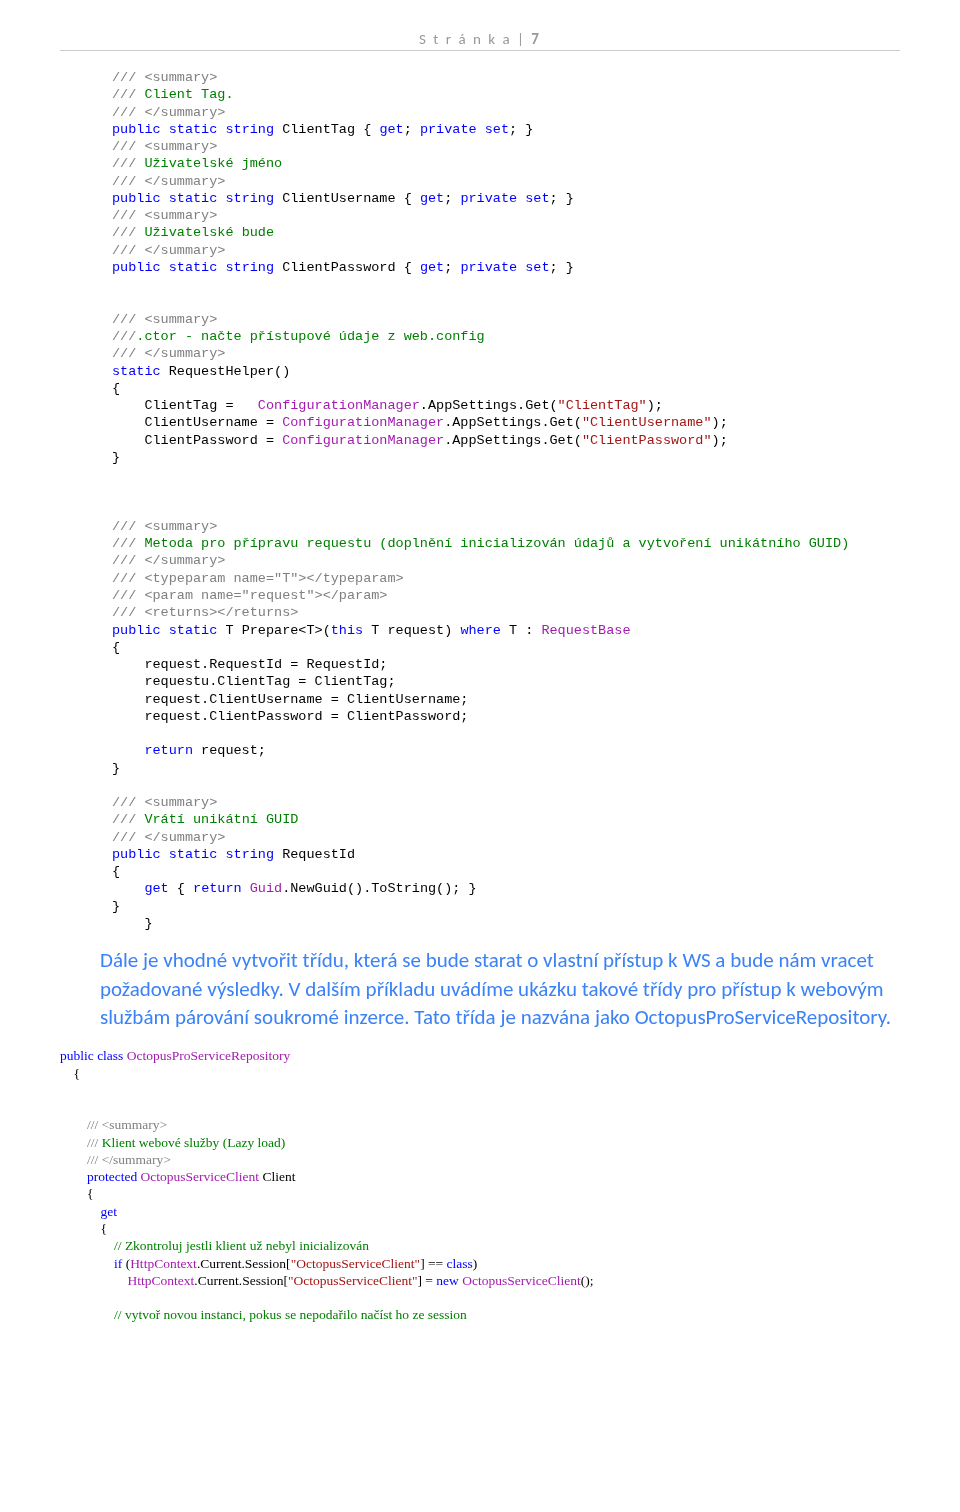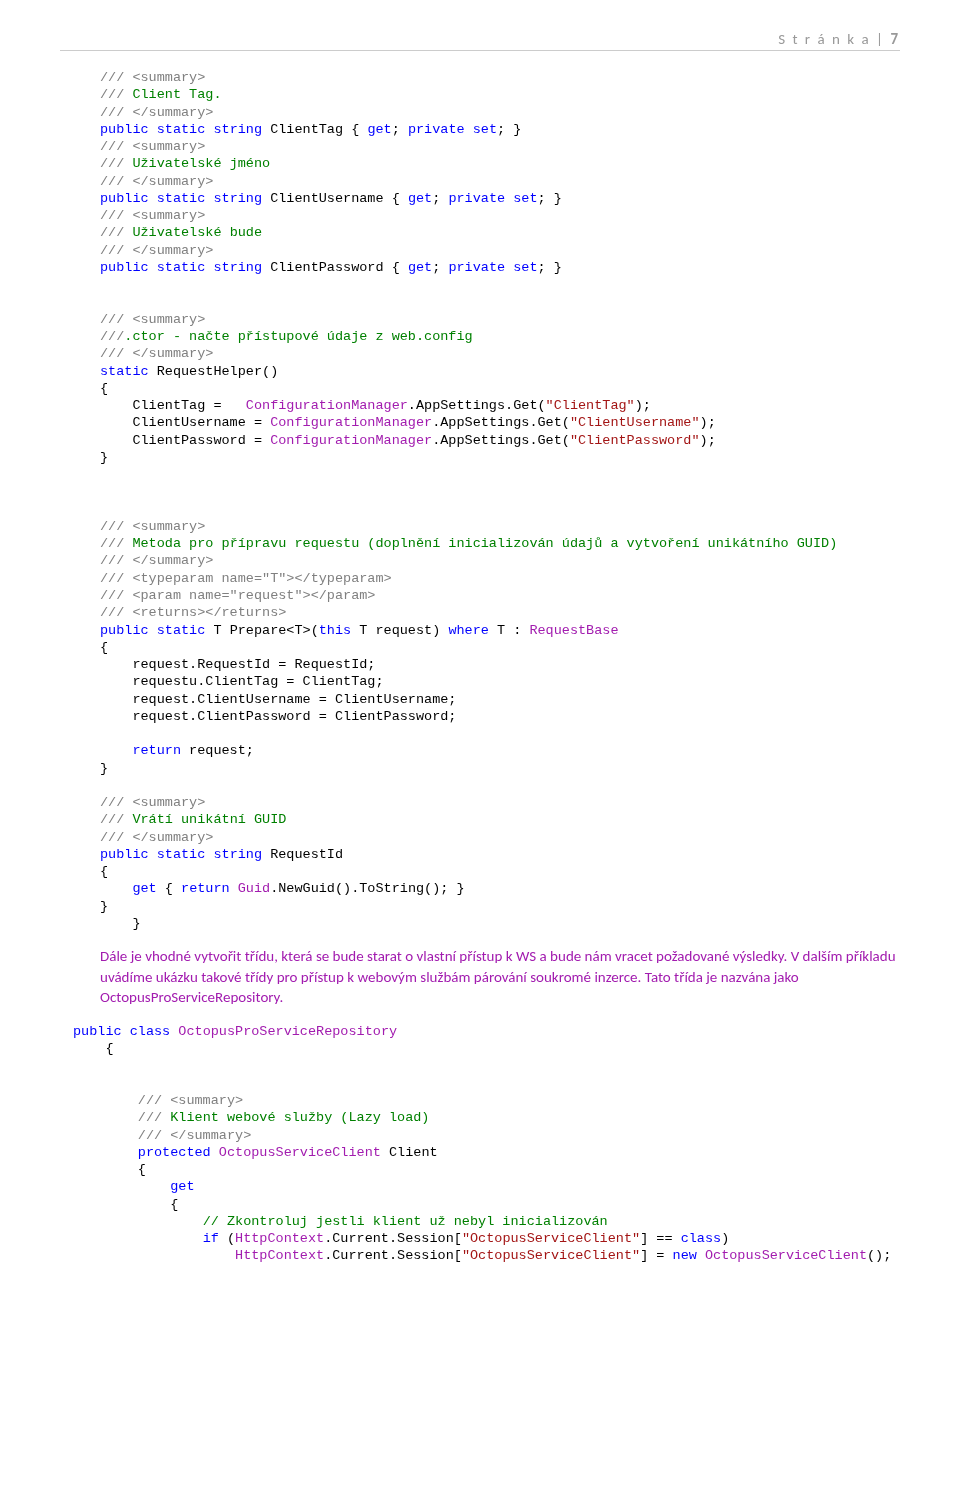--- a/index.html
+++ b/index.html
@@ -9,21 +9,21 @@
     font-family: "Segoe UI", Calibri, sans-serif;
   }
   .page {
     width: 960px;
     margin: 0 auto;
     padding: 30px 60px 40px 60px;
     box-sizing: border-box;
     position: relative;
   }
   .header-line {
-    text-align: right;
+    text-align: center;
     color: #999;
     letter-spacing: 2px;
     font-size: 15px;
     margin-bottom: 2px;
   }
   .header-line .pagenum {
     color: #999;
     font-weight: bold;
   }
   .hr {
@@ -39,27 +39,27 @@
     white-space: pre;
     color: #000;
   }
   .c-gray { color: #808080; }
   .c-green { color: #008000; }
   .c-blue { color: #0000ff; }
   .c-teal { color: #a21caf; }
   .c-red  { color: #a31515; }
   .body-text {
     font-family: Calibri, "Segoe UI", sans-serif;
-    font-size: 15px;
+    font-size: 21px;
     line-height: 1.35;
-    color: #a21caf;
+    color: #3b82f6;
     margin: 14px 0 16px 40px;
   }
-  .code-block-1 { margin-left: 40px; }
-  .code-block-2 { margin-left: 13px; }
+  .code-block-1 { margin-left: 52px; }
+  .code-block-2 { margin-left: 0px; font-family: Liberation Serif, serif; }
 </style>
 </head>
 <body>
 
 <div class="page">
 
   <div class="header-line">
     <span>S t r á n k a  | </span><span class="pagenum">7</span>
   </div>
   <hr class="hr">
@@ -126,15 +126,16 @@
         <span class="c-gray">///</span><span class="c-green"> Klient webové služby (Lazy load)</span>
         <span class="c-gray">/// &lt;/summary&gt;</span>
         <span class="c-blue">protected</span> <span class="c-teal">OctopusServiceClient</span> Client
         {
             <span class="c-blue">get</span>
             {
                 <span class="c-green">// Zkontroluj jestli klient už nebyl inicializován</span>
                 <span class="c-blue">if</span> (<span class="c-teal">HttpContext</span>.Current.Session[<span class="c-red">"OctopusServiceClient"</span>] == <span class="c-blue">class</span>)
                     <span class="c-teal">HttpContext</span>.Current.Session[<span class="c-red">"OctopusServiceClient"</span>] = <span class="c-blue">new</span> <span class="c-teal">OctopusServiceClient</span>();
 
+                <span class="c-green">// vytvoř novou instanci, pokus se nepodařilo načíst ho ze session</span>
 </pre>
 
 </div>
 
 </body></html>

